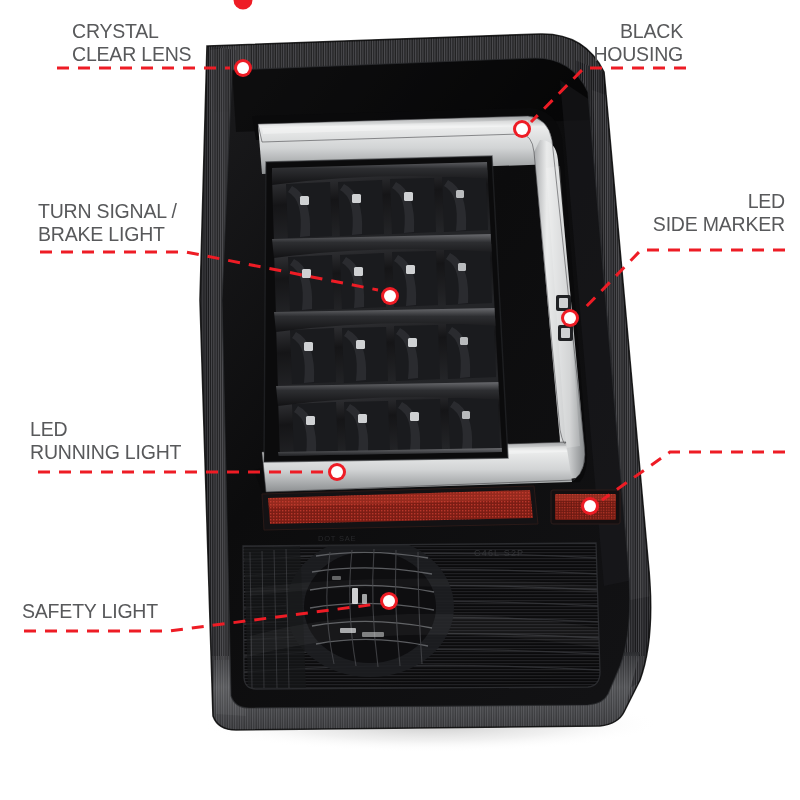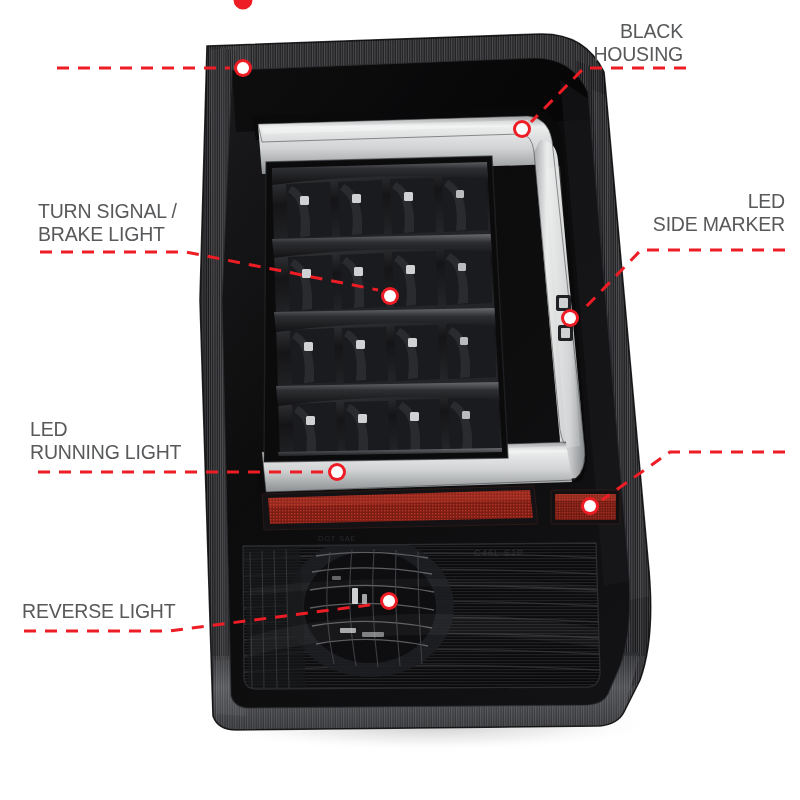--- a/index.html
+++ b/index.html
@@ -396,29 +396,31 @@
           <circle cx="590" cy="506" r="9" fill="#ee1c25"></circle>
           <circle cx="590" cy="506" r="6" fill="#ffffff"></circle>
         </g>
         <g>
           <circle cx="389" cy="601" r="9" fill="#ee1c25"></circle>
           <circle cx="389" cy="601" r="6" fill="#ffffff"></circle>
         </g>
       </g>
   </svg>
 
+  <div class="label left" style="left:72px; top:20px;">CRYSTAL
+CLEAR LENS</div>
 
   <div class="label left" style="left:38px; top:200px;">TURN SIGNAL /
 BRAKE LIGHT</div>
 
   <div class="label right" style="right:117px; top:20px;">BLACK
 HOUSING</div>
 
   <div class="label right" style="right:15px; top:190px;">LED
 SIDE MARKER</div>
 
   <div class="label left" style="left:30px; top:418px;">LED
 RUNNING LIGHT</div>
 
 
-  <div class="label left" style="left:22px; top:600px;">REVERSE LIGHT</div>
+  <div class="label left" style="left:22px; top:600px;">SAFETY LIGHT</div>
 
 </div>
 
 </body></html>

